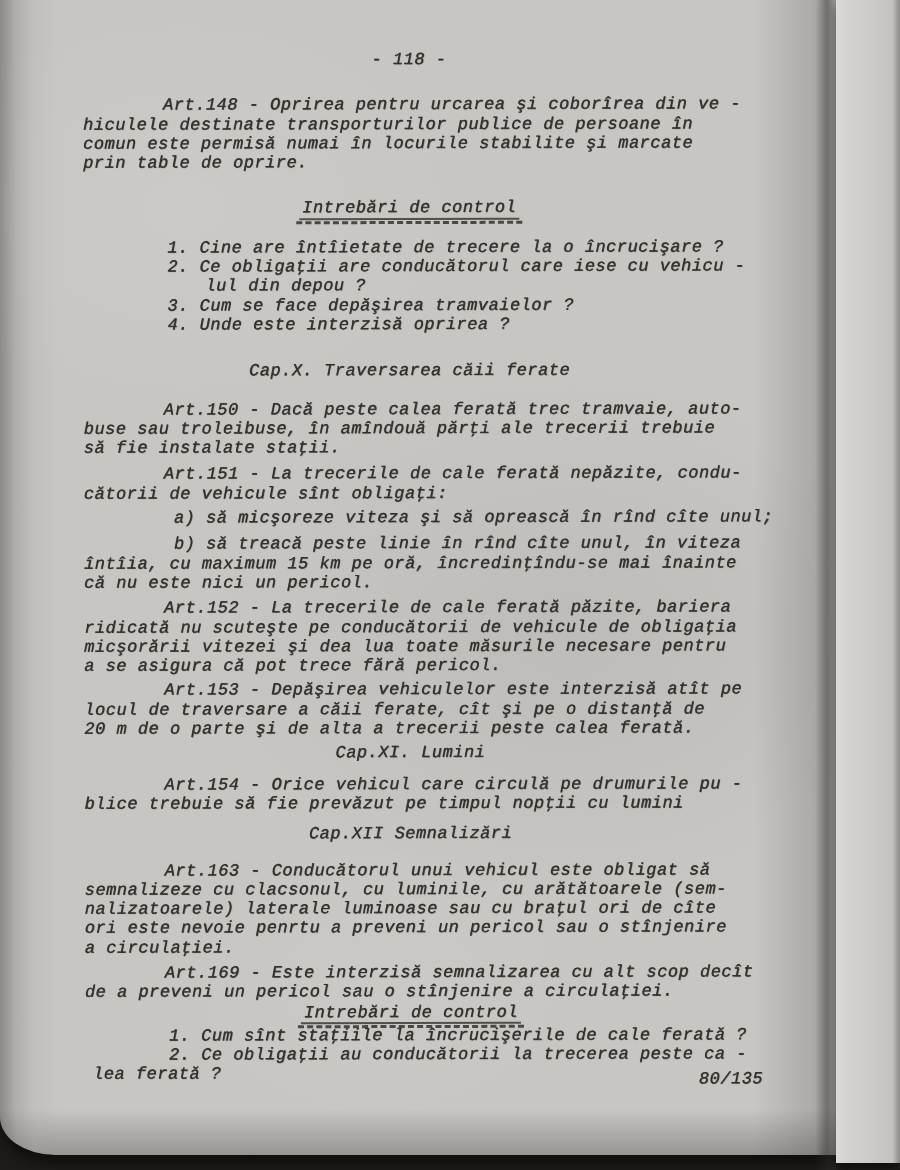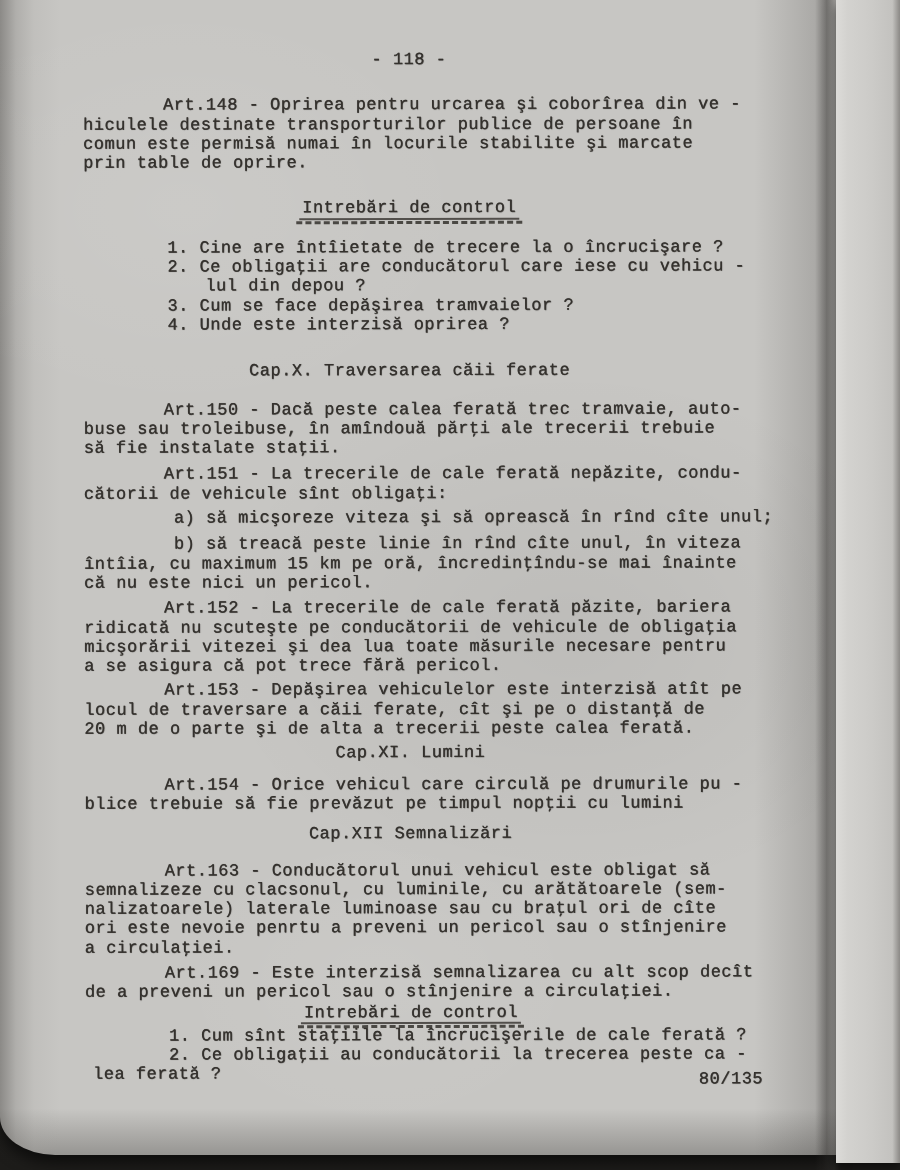--- a/index.html
+++ b/index.html
@@ -16,20 +16,21 @@
     background-color:#c7c6c3;
     background-image:
       radial-gradient(ellipse 420px 300px at 22% 18%, rgba(255,255,255,0.07), rgba(255,255,255,0) 70%),
       radial-gradient(ellipse 520px 380px at 68% 55%, rgba(0,0,0,0.05), rgba(0,0,0,0) 70%),
       radial-gradient(ellipse 300px 220px at 45% 85%, rgba(255,255,255,0.06), rgba(255,255,255,0) 70%),
       linear-gradient(to right, rgba(80,78,75,0.50) 0px, rgba(122,120,117,0.30) 16px, rgba(160,158,154,0.16) 34px, rgba(0,0,0,0) 60px),
       linear-gradient(to right, rgba(0,0,0,0) 90%, rgba(40,38,36,0.22) 99%),
       linear-gradient(to bottom, rgba(0,0,0,0) 96%, rgba(60,58,55,0.35) 100%);
     border-bottom-left-radius:55px 38px;
     box-shadow:0 8px 14px rgba(0,0,0,0.55);
+    font-style:italic;
   }
 
   
   .crease {
     position:absolute; left:815px; top:0; width:26px; height:1170px;
     background:linear-gradient(to right, rgba(0,0,0,0) 0%, rgba(45,43,41,0.42) 45%, rgba(90,88,85,0.18) 75%, rgba(0,0,0,0) 100%);
   }
 
   
   .next-page {

